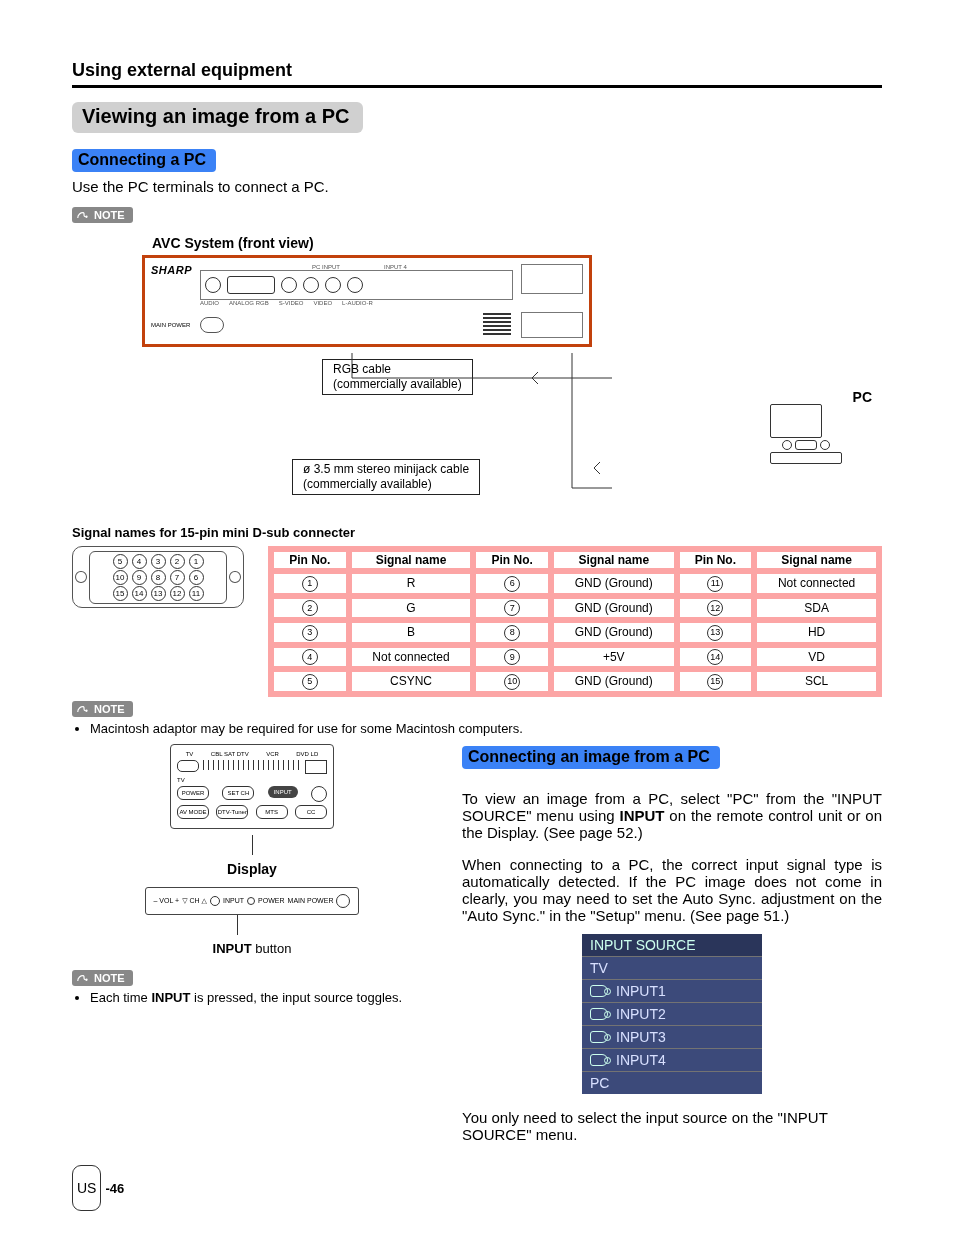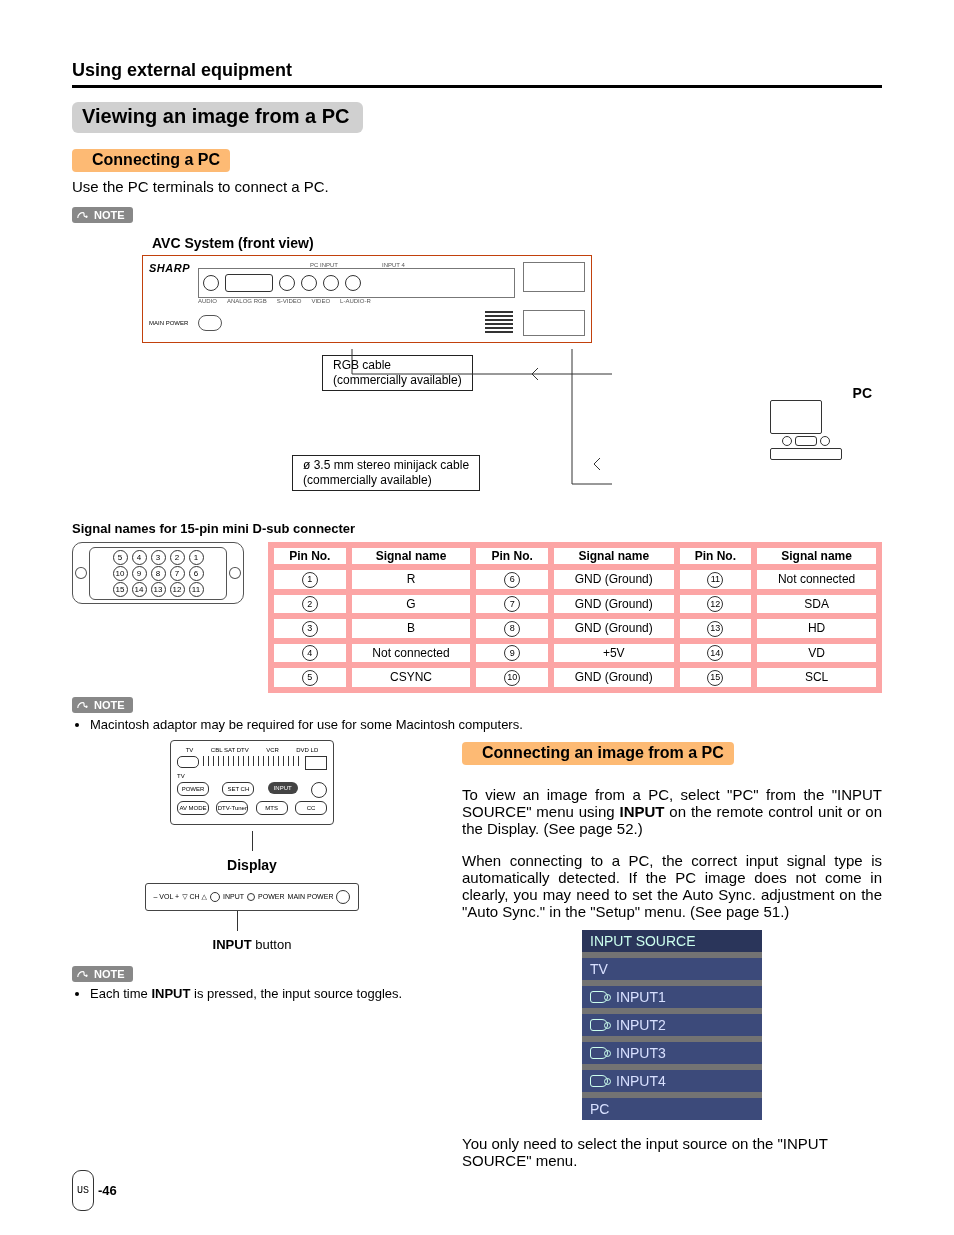--- a/index.html
+++ b/index.html
@@ -29,23 +29,23 @@
     display: inline-block;
     background: #d0d0d0;
     border-radius: 6px;
     padding: 3px 14px 5px 10px;
     font-weight: bold;
     font-size: 20px;
     margin-bottom: 14px;
   }
   .subheading-box {
     display: inline-block;
-    background: #fdba74;
+    background: #3b82f6;
     border-radius: 4px;
-    padding: 2px 10px 3px 20px;
+    padding: 2px 10px 3px 6px;
     font-weight: bold;
     font-size: 16px;
     margin: 2px 0 6px 0;
   }
   .body-text {
     font-size: 15px;
     margin: 0 0 8px 0;
   }
   .note-badge {
     display: inline-flex;
@@ -70,21 +70,21 @@
     font-weight: bold;
     font-size: 14px;
     margin: 10px 0 4px 80px;
   }
   .avc-figure {
     margin-left: 70px;
     margin-bottom: 12px;
   }
   .avc-box {
     width: 450px;
-    border: 1px solid #c2410c;
+    border: 3px solid #c2410c;
     box-sizing: border-box;
     padding: 6px;
     display: flex;
     flex-direction: column;
     gap: 6px;
   }
   .avc-top {
     display: flex;
     gap: 8px;
     align-items: flex-start;
@@ -332,21 +332,21 @@
   }
   .osd {
     width: 180px;
     margin: 6px auto 10px auto;
     background: #3c4a7a;
     color: #d8e0ff;
     font-family: sans-serif;
     font-size: 14px;
   }
   .osd-row {
-    border-bottom: 6px solid #737373;
+    border-bottom: 1px solid #737373;
     padding: 3px 8px;
     display:flex;
     align-items:center;
     gap:8px;
   }
   .osd-row.header {
     background:#2a355a;
     color:#cfe;
   }
   .osd-icon {
@@ -370,25 +370,24 @@
     left: 72px;
     font-size: 13px;
     display:flex;
     align-items:center;
     gap:4px;
   }
   .us-badge {
     display:inline-flex;
     border:1px solid #333;
     border-radius: 9px;
-    font-size:10px;
+    font-size:14px;
     padding: 14px 4px;
     align-items:center;
     justify-content:center;
-    font-family:Liberation Mono, monospace;
   }
 </style>
 </head>
 <body>
 
 <div class="page">
 
   <div class="chapter">Using external equipment</div>
   <div class="rule"></div>
 

